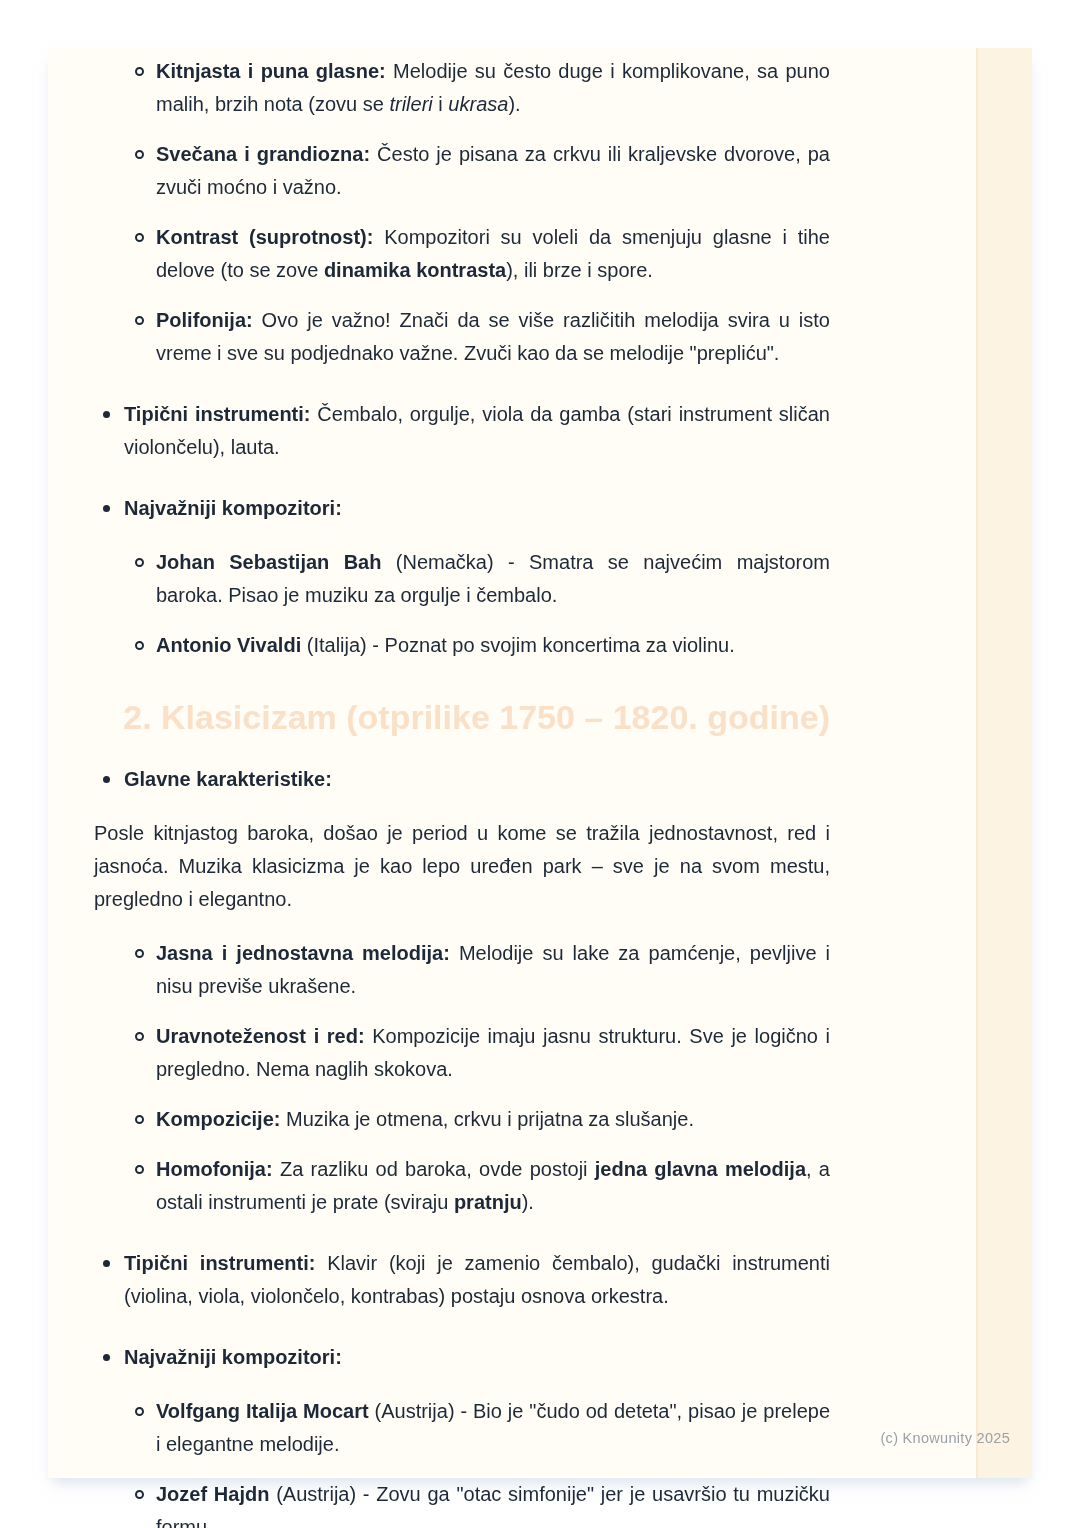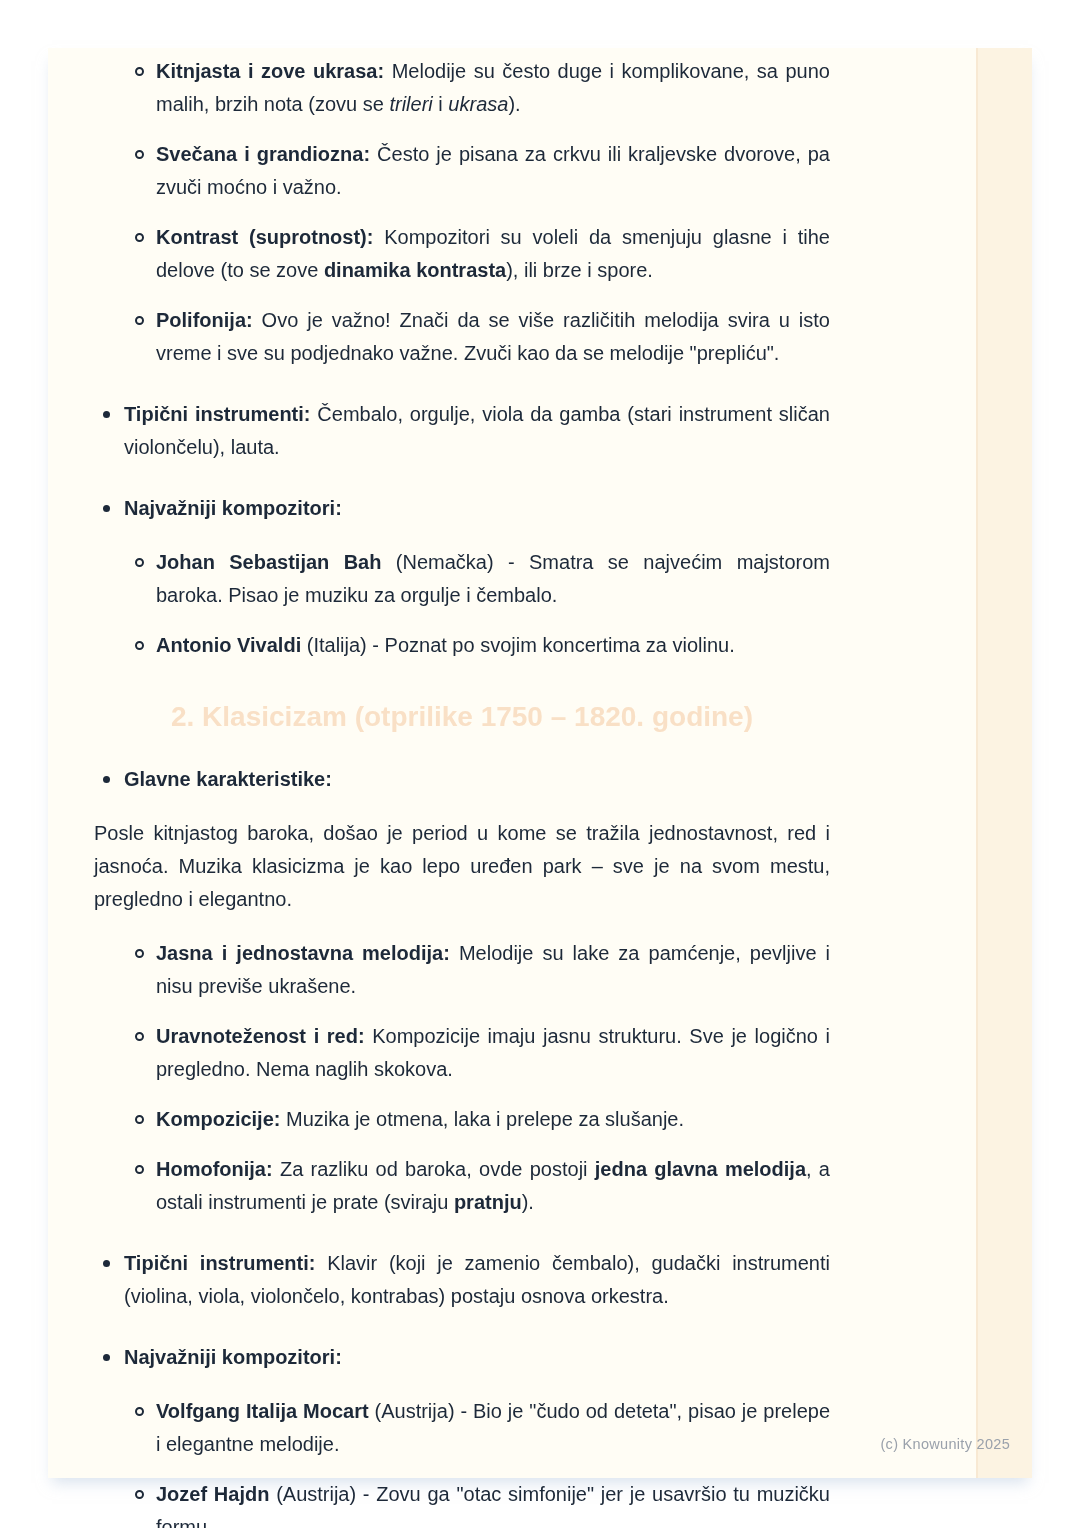--- a/index.html
+++ b/index.html
@@ -57,25 +57,25 @@
   }
   .blk + .blk { margin-top: 21px; }
   .blk + .blk.b1 { margin-top: 28px; }
   .blk.b2 + .blk.b2 { margin-top: 17px; }
   .blk.b2 + .blk.heading { margin-top: 37px; }
   .blk.heading + .blk.paragraph { margin-top: 16px; }
   .blk.paragraph + .blk.b1 { margin-top: 31px; }
   .blk.b1 { padding-left: 30px; }
   .blk.b2 { padding-left: 62px; }
   .blk.heading {
-    font-size: 28px;
+    font-size: 34px;
     line-height: 36px;
     font-weight: 600;
     color: var(--heading);
-    text-align: center;
+    text-align: right;
   }
   .bullet {
     position: absolute;
     border-radius: 50%;
   }
   .bullet.dot {
     left: 9px;
     top: 13px;
     width: 7px;
     height: 7px;
@@ -87,48 +87,48 @@
     width: 5px;
     height: 5px;
     border: 2px solid var(--text);
     background: transparent;
   }
   .bold { font-weight: 700; }
   .italic { font-style: italic; }
   .watermark {
     position: absolute;
     right: 22px;
-    bottom: 26px;
+    bottom: 32px;
     font-size: 14.5px;
     line-height: 15px;
     letter-spacing: 0.3px;
     color: var(--watermark);
     z-index: 2;
   }
 </style>
 </head>
 <body>
 
 <div class="page-wrap">
   <div class="side-strip"></div>
   <div class="content">
-      <div class="blk b2"><span class="bullet circle"></span><span><span class="bold">Kitnjasta i zove ukrasa:</span><span> Melodije su često duge i komplikovane, sa puno malih, brzih nota (zovu se </span><span class="italic">trileri</span><span> i </span><span class="italic">ukrasa</span><span>).</span></span></div>
+      <div class="blk b2"><span class="bullet circle"></span><span><span class="bold">Kitnjasta i puna glasne:</span><span> Melodije su često duge i komplikovane, sa puno malih, brzih nota (zovu se </span><span class="italic">trileri</span><span> i </span><span class="italic">ukrasa</span><span>).</span></span></div>
       <div class="blk b2"><span class="bullet circle"></span><span><span class="bold">Svečana i grandiozna:</span><span> Često je pisana za crkvu ili kraljevske dvorove, pa zvuči moćno i važno.</span></span></div>
       <div class="blk b2"><span class="bullet circle"></span><span><span class="bold">Kontrast (suprotnost):</span><span> Kompozitori su voleli da smenjuju glasne i tihe delove (to se zove </span><span class="bold">dinamika kontrasta</span><span>), ili brze i spore.</span></span></div>
       <div class="blk b2"><span class="bullet circle"></span><span><span class="bold">Polifonija:</span><span> Ovo je važno! Znači da se više različitih melodija svira u isto vreme i sve su podjednako važne. Zvuči kao da se melodije "prepliću".</span></span></div>
       <div class="blk b1"><span class="bullet dot"></span><span><span class="bold">Tipični instrumenti:</span><span> Čembalo, orgulje, viola da gamba (stari instrument sličan violončelu), lauta.</span></span></div>
       <div class="blk b1"><span class="bullet dot"></span><span><span class="bold">Najvažniji kompozitori:</span></span></div>
       <div class="blk b2"><span class="bullet circle"></span><span><span class="bold">Johan Sebastijan Bah</span><span> (Nemačka) - Smatra se najvećim majstorom baroka. Pisao je muziku za orgulje i čembalo.</span></span></div>
       <div class="blk b2"><span class="bullet circle"></span><span><span class="bold">Antonio Vivaldi</span><span> (Italija) - Poznat po svojim koncertima za violinu.</span></span></div>
       <div class="blk heading"><span><span>2. Klasicizam (otprilike 1750 – 1820. godine)</span></span></div>
       <div class="blk b1"><span class="bullet dot"></span><span><span class="bold">Glavne karakteristike:</span></span></div>
       <div class="blk paragraph"><span><span>Posle kitnjastog baroka, došao je period u kome se tražila jednostavnost, red i jasnoća. Muzika klasicizma je kao lepo uređen park – sve je na svom mestu, pregledno i elegantno.</span></span></div>
       <div class="blk b2"><span class="bullet circle"></span><span><span class="bold">Jasna i jednostavna melodija:</span><span> Melodije su lake za pamćenje, pevljive i nisu previše ukrašene.</span></span></div>
       <div class="blk b2"><span class="bullet circle"></span><span><span class="bold">Uravnoteženost i red:</span><span> Kompozicije imaju jasnu strukturu. Sve je logično i pregledno. Nema naglih skokova.</span></span></div>
-      <div class="blk b2"><span class="bullet circle"></span><span><span class="bold">Kompozicije:</span><span> Muzika je otmena, laka i prelepe za slušanje.</span></span></div>
+      <div class="blk b2"><span class="bullet circle"></span><span><span class="bold">Kompozicije:</span><span> Muzika je otmena, crkvu i prijatna za slušanje.</span></span></div>
       <div class="blk b2"><span class="bullet circle"></span><span><span class="bold">Homofonija:</span><span> Za razliku od baroka, ovde postoji </span><span class="bold">jedna glavna melodija</span><span>, a ostali instrumenti je prate (sviraju </span><span class="bold">pratnju</span><span>).</span></span></div>
       <div class="blk b1"><span class="bullet dot"></span><span><span class="bold">Tipični instrumenti:</span><span> Klavir (koji je zamenio čembalo), gudački instrumenti (violina, viola, violončelo, kontrabas) postaju osnova orkestra.</span></span></div>
       <div class="blk b1"><span class="bullet dot"></span><span><span class="bold">Najvažniji kompozitori:</span></span></div>
       <div class="blk b2"><span class="bullet circle"></span><span><span class="bold">Volfgang Italija Mocart</span><span> (Austrija) - Bio je "čudo od deteta", pisao je prelepe i elegantne melodije.</span></span></div>
       <div class="blk b2"><span class="bullet circle"></span><span><span class="bold">Jozef Hajdn</span><span> (Austrija) - Zovu ga "otac simfonije" jer je usavršio tu muzičku formu.</span></span></div>
     </div>
   <div class="watermark">(c) Knowunity 2025</div>
 </div>
 
 </body></html>

